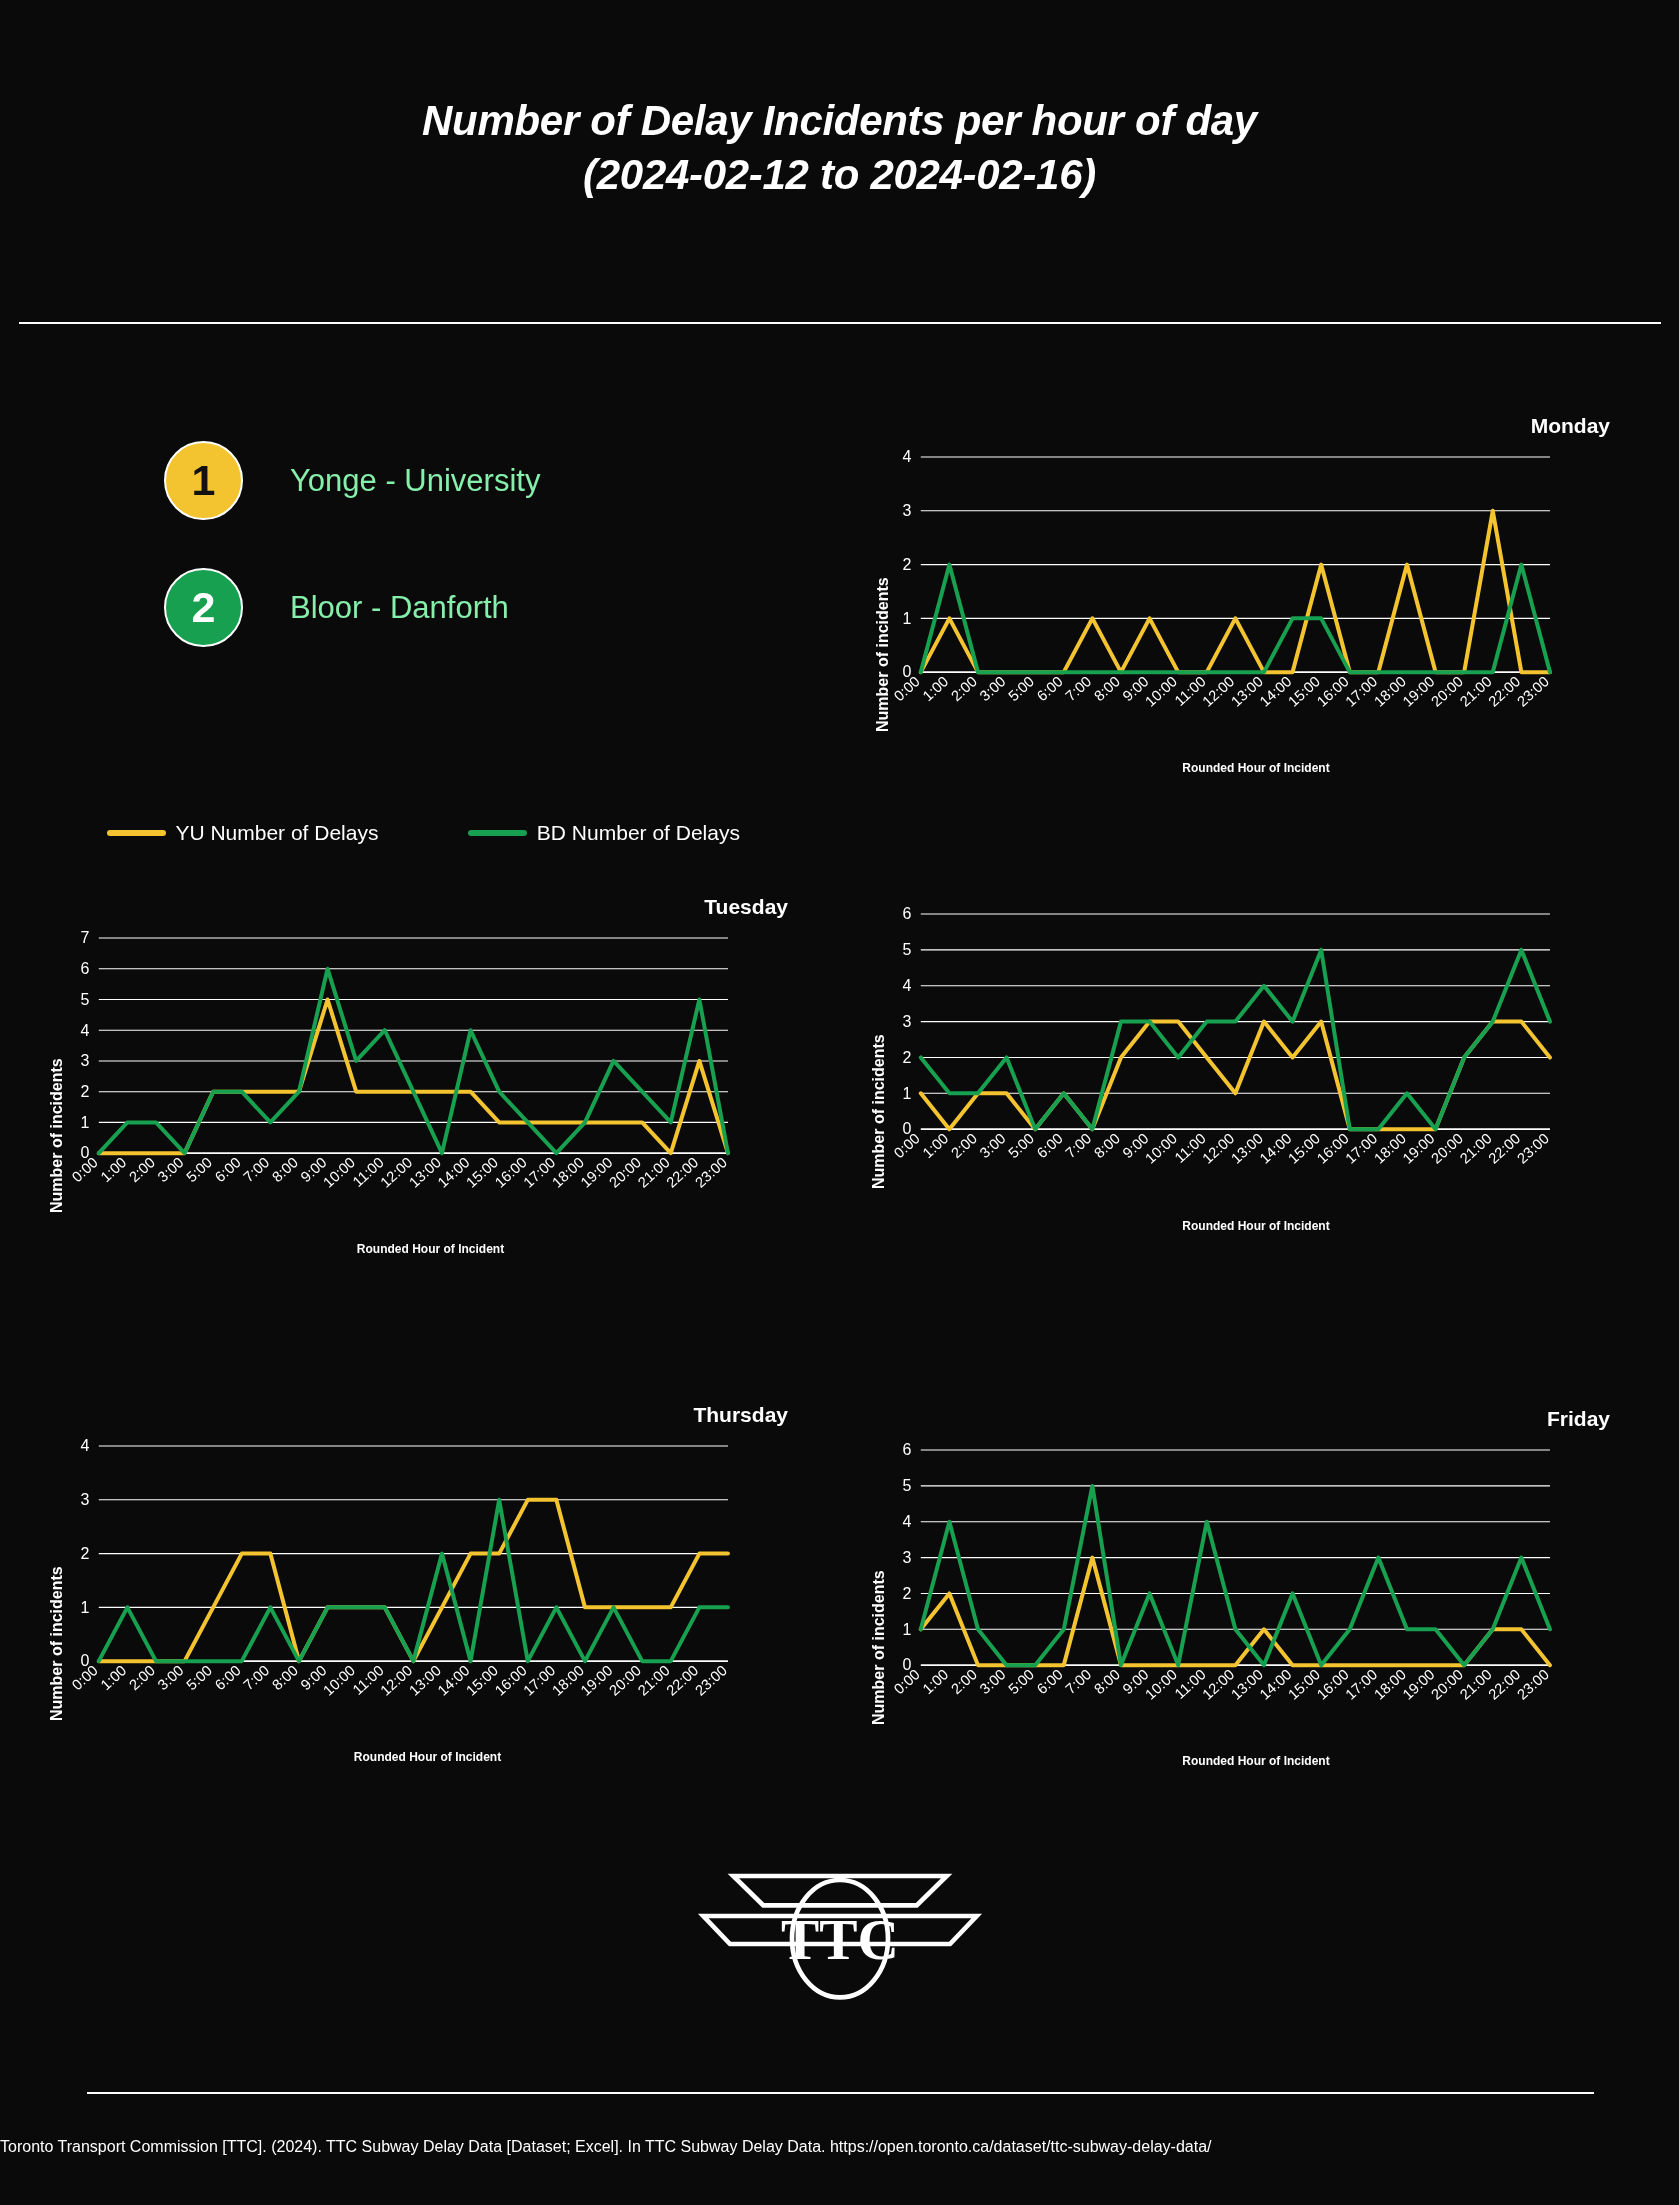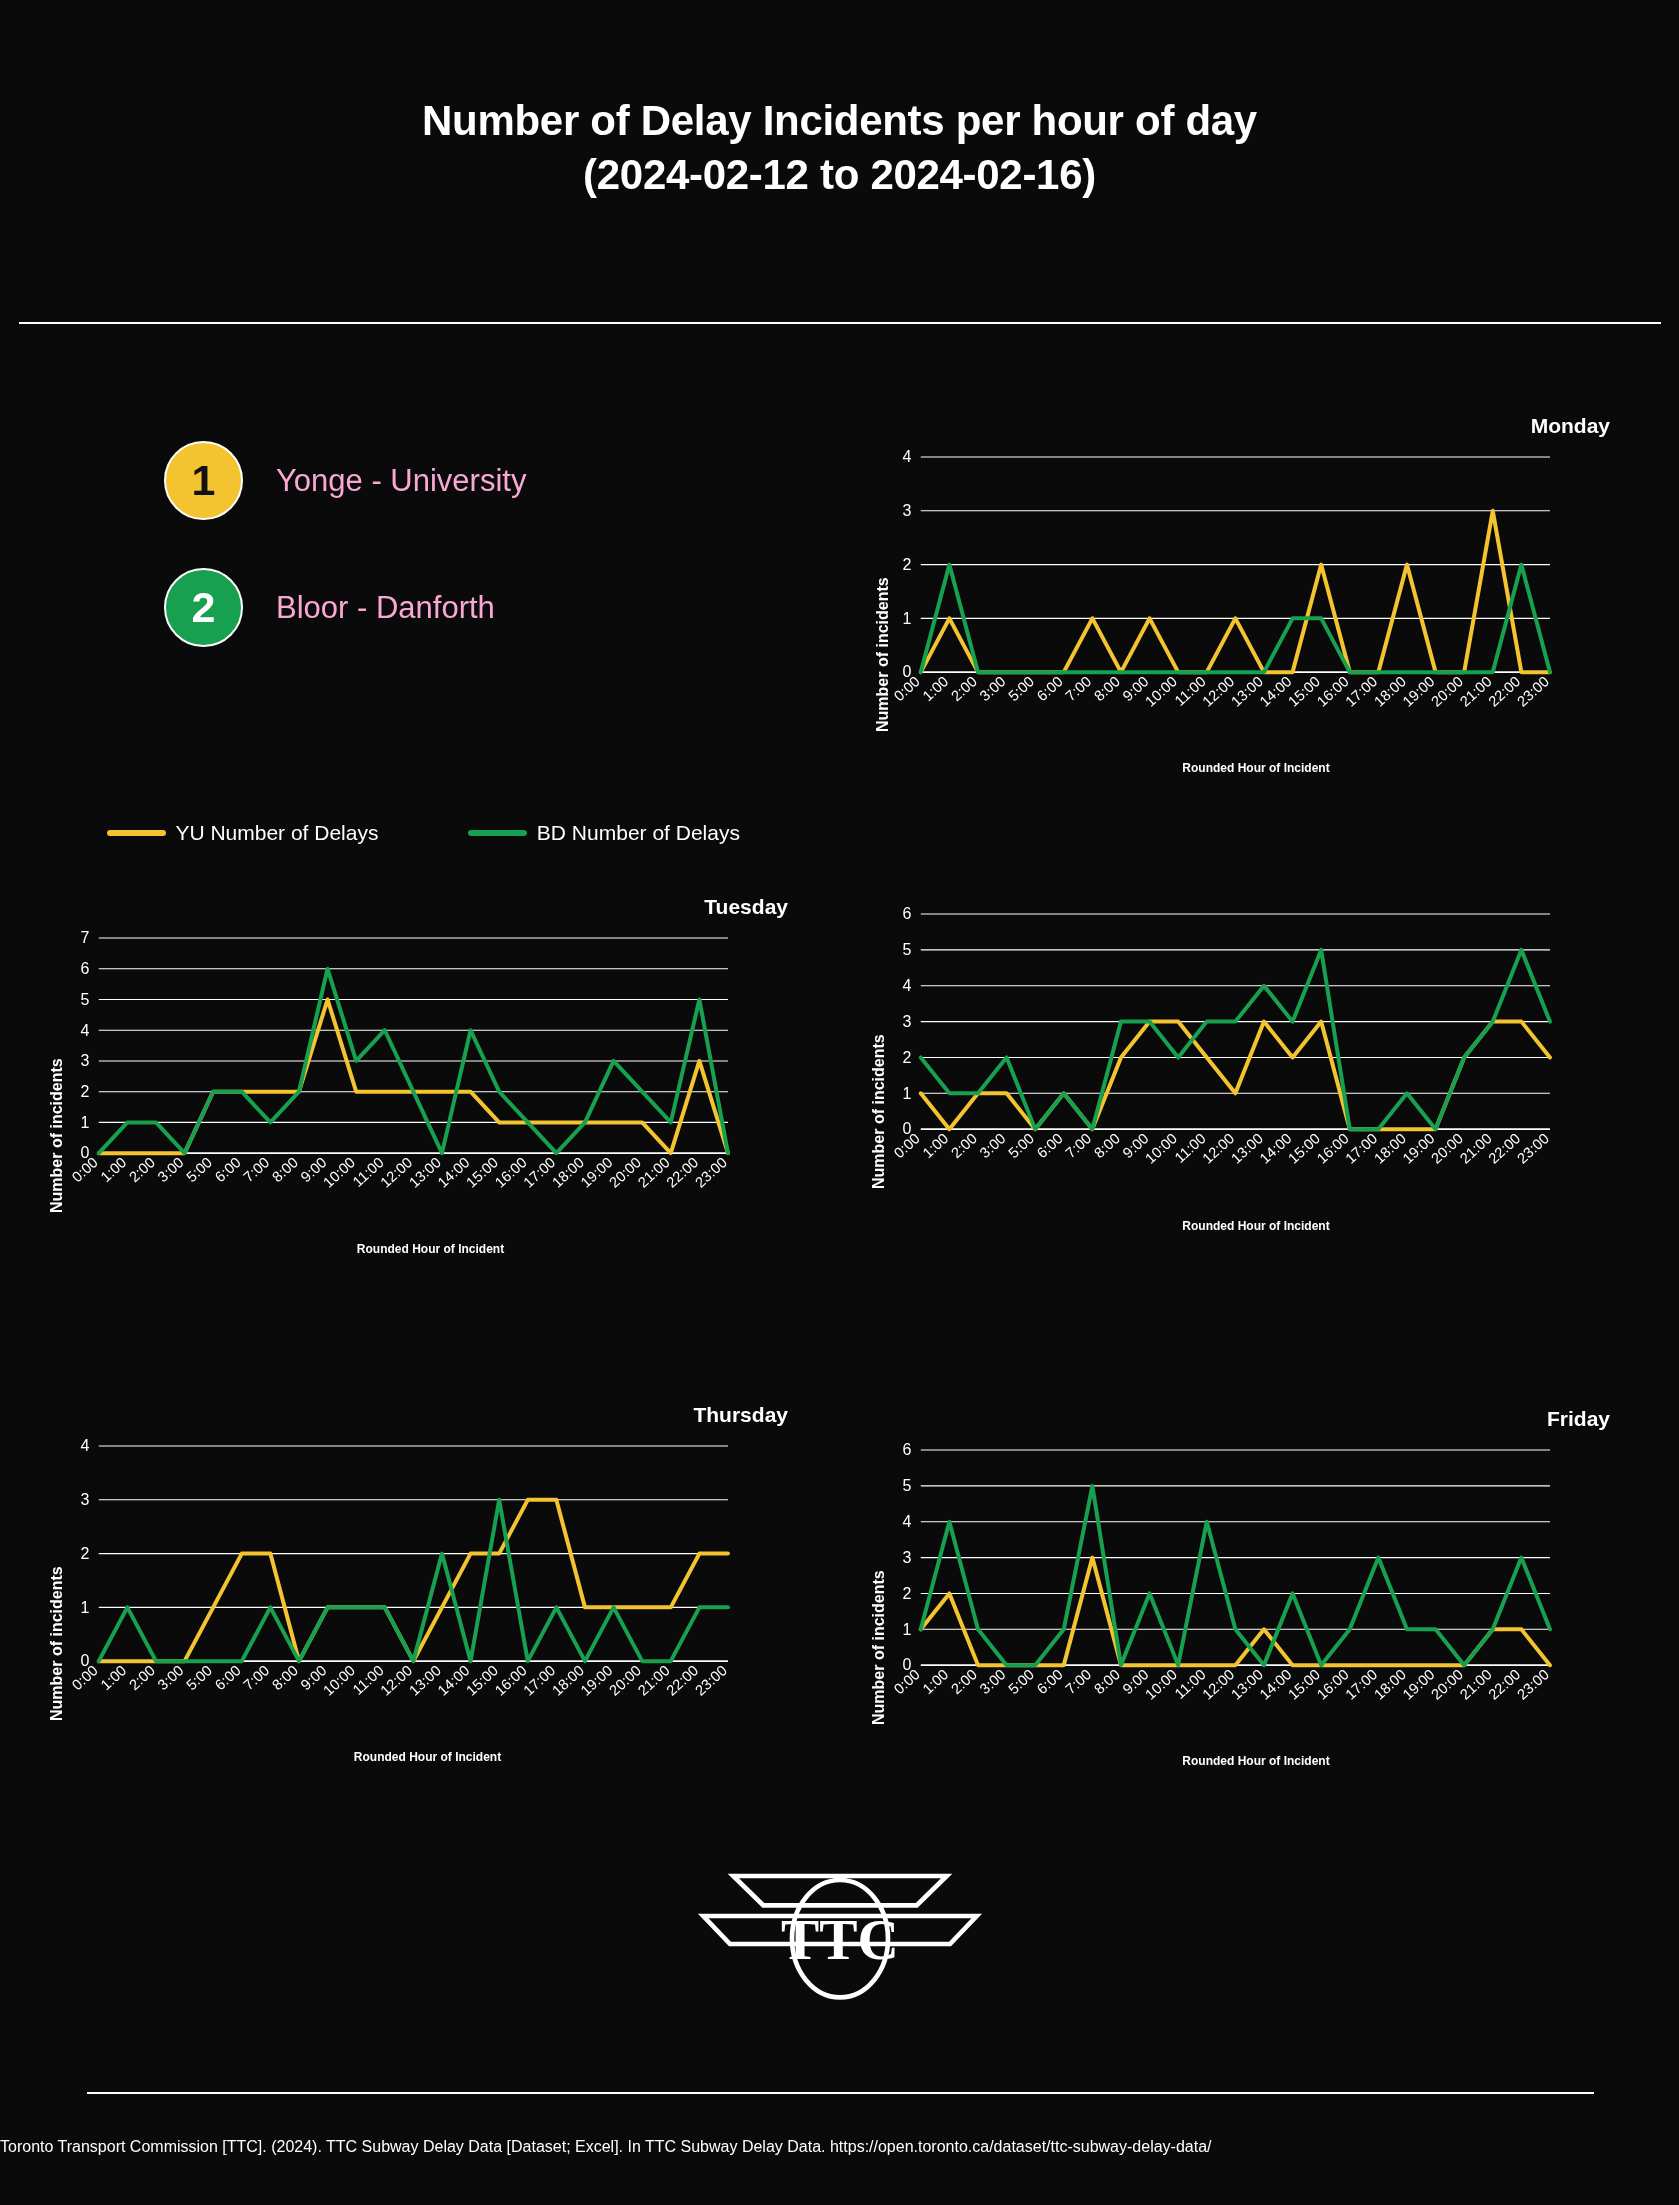--- a/index.html
+++ b/index.html
@@ -28,20 +28,21 @@
     left: 0;
     width: 1679px;
     text-align: center;
   }
   .title-line {
     font-size: 42px;
     font-weight: bold;
     letter-spacing: -0.3px;
     line-height: 1.28;
     color: #ffffff;
+    font-style: italic;
   }
   .hr-top {
     position: absolute;
     top: 322px;
     left: 18.7px;
     width: 1642px;
     height: 2px;
     background: #ffffff;
   }
   .hr-bottom {
@@ -72,23 +73,23 @@
     justify-content: center;
     font-size: 43px;
     font-weight: bold;
     color: #111111;
     border: 2px solid #ffffff;
     box-sizing: border-box;
   }
   .badge.yu { background: #f4c430; }
   .badge.bd { background: #17a04f; color: #ffffff; }
   .badge-label {
-    margin-left: 33px;
+    margin-left: 47px;
     font-size: 31px;
-    color: #f9a8d4;
+    color: #86efac;
     white-space: nowrap;
   }
   
   .series-legend {
     position: absolute;
     top: 821px;
     left: 107px;
     display: flex;
     align-items: center;
     gap: 20px;

